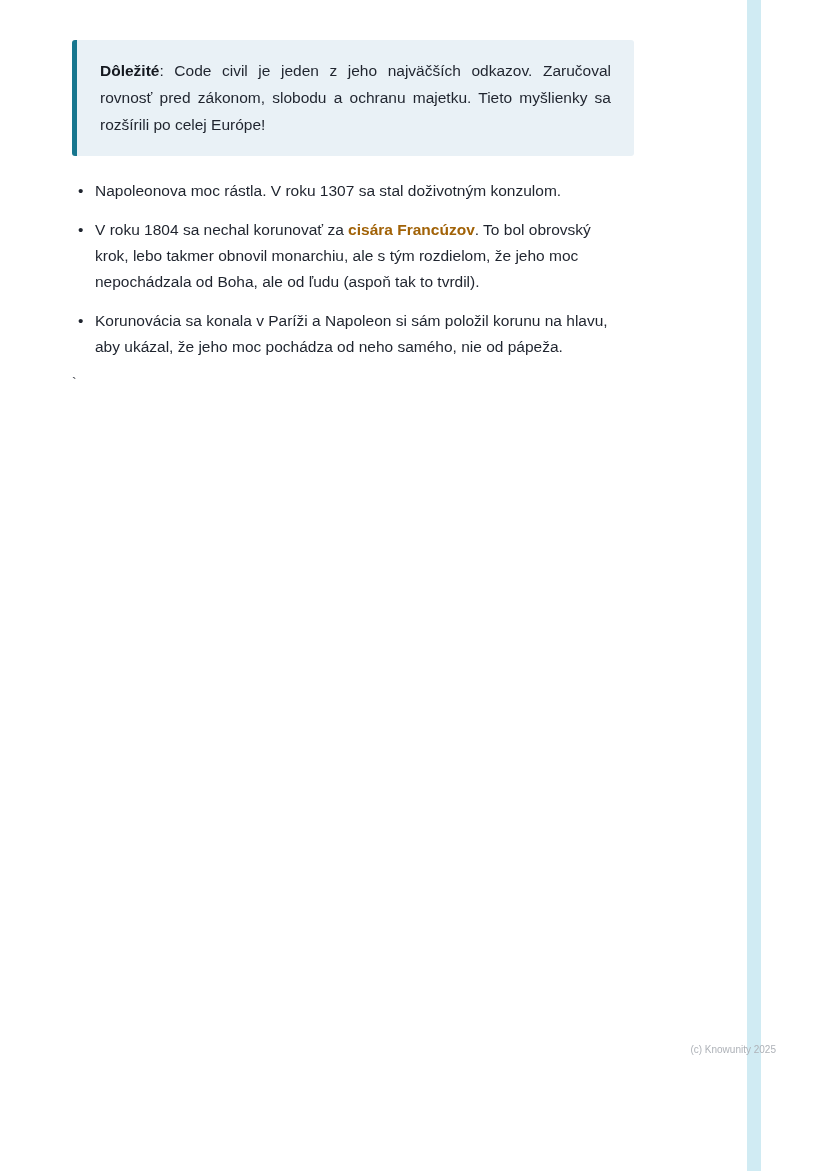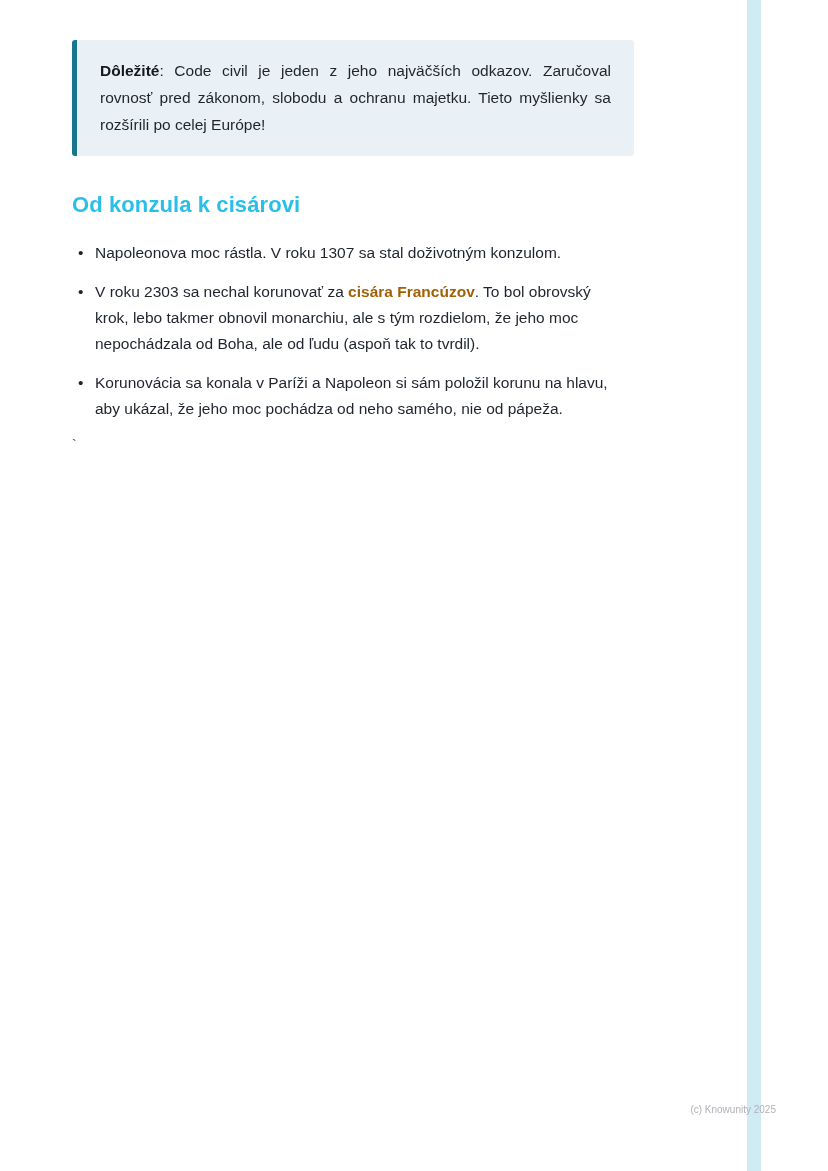--- a/index.html
+++ b/index.html
@@ -90,45 +90,44 @@
 
     .stray {
       margin-top: 16px;
       font-size: 14px;
       color: #3a3f48;
       line-height: 14px;
     }
 
     .footer {
       position: absolute;
-      top: 1104px;
+      top: 1044px;
       right: 52px;
       font-size: 10px;
       color: #aeb2b8;
       z-index: 2;
     }
   </style>
 </head>
 <body>
 
 <div class="page">
 
   <div class="edge-stripe"></div>
 
   <div class="content">
 
     <div class="callout">
       <p class="callout-text"><strong>Dôležité</strong><span>: Code civil je jeden z jeho najväčších odkazov. Zaručoval rovnosť pred zákonom, slobodu a ochranu majetku. Tieto myšlienky sa rozšírili po celej Európe!</span></p>
     </div>
 
-    <h2 class="heading">Od konzula k cisárovi</h2>
 
     <ul class="bullets">
       <li><span>Napoleonova moc rástla. V roku 1307 sa stal doživotným konzulom.</span><strong></strong><span></span></li>
-      <li><span>V roku 2303 sa nechal korunovať za </span><strong>cisára Francúzov</strong><span>. To bol obrovský krok, lebo takmer obnovil monarchiu, ale s tým rozdielom, že jeho moc nepochádzala od Boha, ale od ľudu (aspoň tak to tvrdil).</span></li>
+      <li><span>V roku 1804 sa nechal korunovať za </span><strong>cisára Francúzov</strong><span>. To bol obrovský krok, lebo takmer obnovil monarchiu, ale s tým rozdielom, že jeho moc nepochádzala od Boha, ale od ľudu (aspoň tak to tvrdil).</span></li>
       <li><span>Korunovácia sa konala v Paríži a Napoleon si sám položil korunu na hlavu, aby ukázal, že jeho moc pochádza od neho samého, nie od pápeža.</span><strong></strong><span></span></li>
     </ul>
 
     <div class="stray">`</div>
 
   </div>
 
   <div class="footer">(c) Knowunity 2025</div>
 
 </div>

